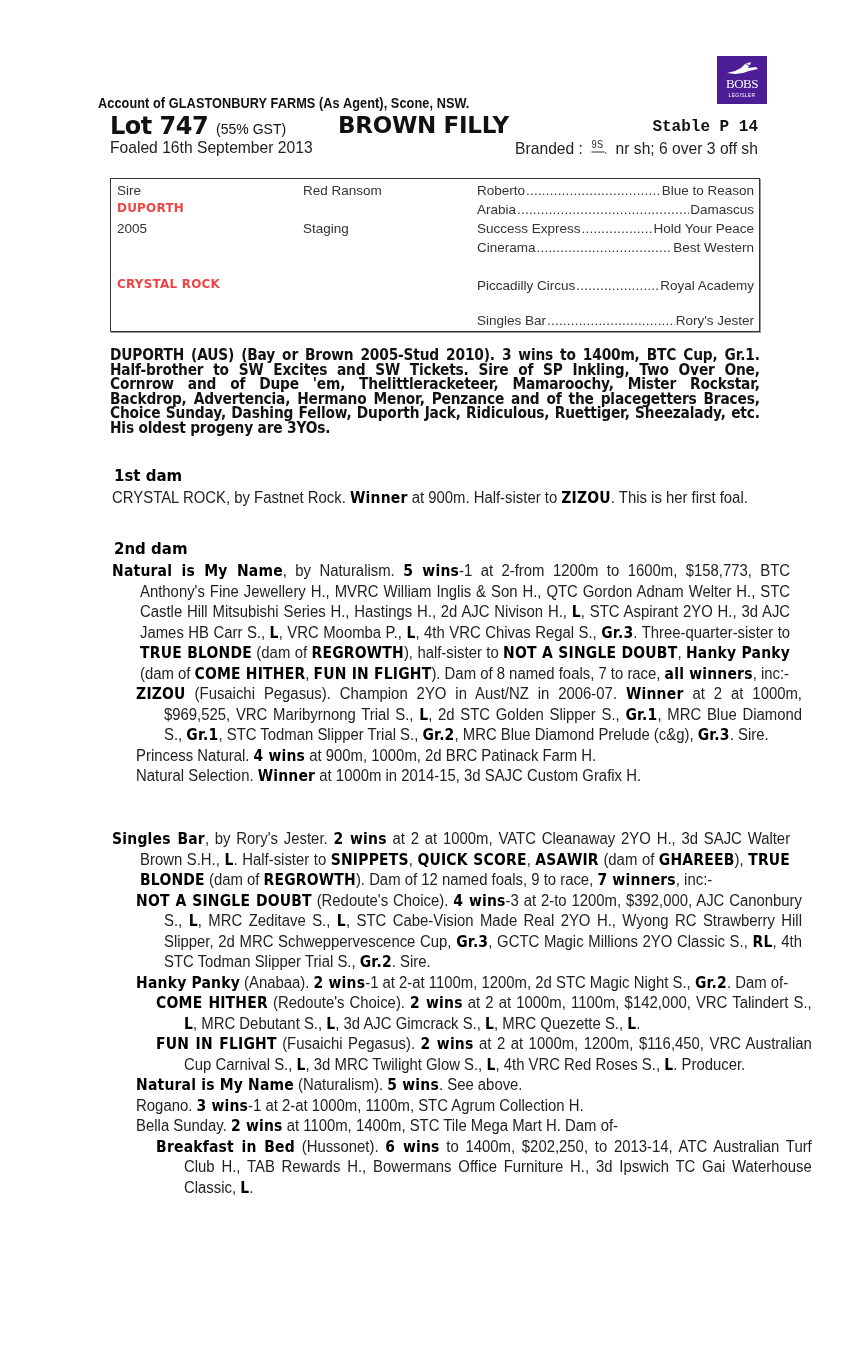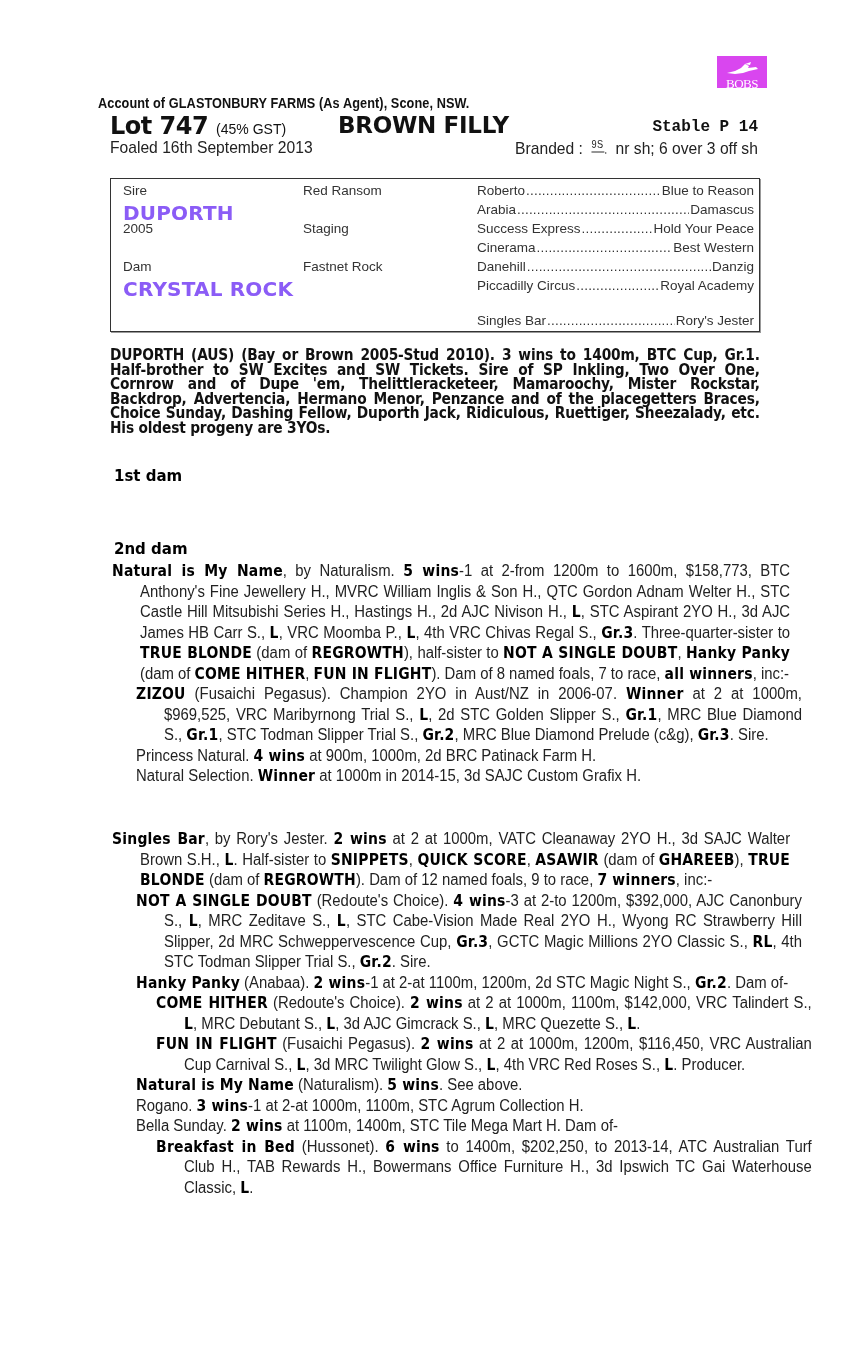--- a/index.html
+++ b/index.html
@@ -1,40 +1,40 @@
 <!DOCTYPE html>
 <html><head>
 <meta charset="utf-8">
 <style>
   html, body { margin: 0; padding: 0; background: #ffffff; }
   body { width: 860px; height: 1356px; position: relative; color: #111; font-family: "Liberation Sans", sans-serif; overflow: hidden; }
   .page { position: absolute; left: 110px; top: 0; width: 650px; }
 
-  .logo { position: absolute; left: 717px; top: 56px; width: 50px; height: 32px; background: #d946ef; color: #fff; text-align: center; }
+  .logo { position: absolute; left: 717px; top: 56px; width: 50px; height: 48px; background: #4c1d95; color: #fff; text-align: center; }
   .logo .bird { position: absolute; left: 8px; top: 6px; width: 34px; height: 14px; }
   .logo .bobs { position: absolute; left: 0; right: 0; top: 21px; font-family: "Liberation Serif", serif; font-size: 13px; letter-spacing: -0.5px; line-height: 13px; }
   .logo .sub { position: absolute; left: 0; right: 0; top: 37px; font-size: 5px; line-height: 5px; letter-spacing: 0.3px; }
 
   .account { position: absolute; left: 98px; top: 94px; width: 560px; font-weight: bold; font-size: 15.5px; transform: scaleX(0.82); transform-origin: left top; white-space: nowrap; letter-spacing: 0.1px; }
 
   .lotline { position: absolute; left: 0; top: 112px; width: 650px; height: 30px; }
   .lot { position: absolute; left: 0; top: 0; font-weight: 900; font-size: 24px; font-family: "DejaVu Sans", sans-serif; letter-spacing: -0.5px; }
   .gst { font-weight: normal; font-size: 14px; font-family: "Liberation Sans", sans-serif; letter-spacing: 0; }
   .title { position: absolute; left: 228px; top: 0; font-weight: 900; font-size: 23px; font-family: "DejaVu Sans", sans-serif; letter-spacing: -0.3px; }
   .stable { position: absolute; right: 2px; top: 6px; font-weight: bold; font-size: 16px; font-family: Liberation Mono, monospace; }
 
   .foaledline { position: absolute; left: 0; top: 136px; width: 650px; height: 24px; font-size: 17px; color: #222; }
   .foaled { position: absolute; left: 0; top: 2px; transform: scaleX(0.92); transform-origin: left top; white-space: nowrap; }
   .branded { position: absolute; right: 2px; top: 2px; transform: scaleX(0.92); transform-origin: right top; white-space: nowrap; }
   .brandmark { display: inline-block; width: 18px; height: 18px; vertical-align: -2px; margin: 0 4px; }
 
   .ped { position: absolute; left: 0; top: 178px; width: 648px; height: 152px; border: 1.5px solid #333; box-shadow: 1px 1px 0 #999; }
   .ped .row { position: absolute; left: 0; width: 100%; height: 19px; font-size: 13.5px; color: #333; }
-  .ped .c1 { position: absolute; left: 12px; top: 0; white-space: nowrap; }
-  .ped .c1.big { font-weight: 900; font-family: "DejaVu Sans", sans-serif; font-size: 20px; color: #8b5cf6; top: -1px; letter-spacing: 0.2px; }
+  .ped .c1 { position: absolute; left: 6px; top: 0; white-space: nowrap; }
+  .ped .c1.big { font-weight: 900; font-family: "DejaVu Sans", sans-serif; font-size: 12px; color: #ef4444; top: -1px; letter-spacing: 0.2px; }
   .ped .c2 { position: absolute; left: 192px; top: 0; white-space: nowrap; }
   .ped .c3 { position: absolute; left: 366px; width: 277px; top: 0; display: flex; white-space: nowrap; overflow: hidden; }
   .ped .c3 .dots { flex: 1; overflow: hidden; margin: 0 1px; }
   .ped .c3 .dots::after { content: "..............................................................................................."; letter-spacing: 0.2px; }
 
   .sirebio { position: absolute; left: 0; top: 348px; width: 650px; font-weight: bold; font-size: 15.3px; line-height: 14.6px; font-family: "DejaVu Sans", sans-serif; transform: scaleX(0.9); transform-origin: left top; width: 722px; text-align: justify; letter-spacing: -0.2px; }
 
   .sec { position: absolute; left: 0; width: 650px; font-size: 16px; line-height: 20.5px; color: #222; }
   .sec h3 { margin: 4px; font-family: "DejaVu Sans", sans-serif; font-weight: 900; font-size: 15px; line-height: 16px; color: #000; }
   .entry { text-align: justify; padding-left: 30px; text-indent: -30px; }
@@ -56,21 +56,21 @@
   <div class="sub">LEGISLER</div>
 </div>
 
 <div class="account">Account of GLASTONBURY FARMS (As  Agent), Scone, NSW.</div>
 
 <div class="page">
 
   <div class="lotline">
     <div class="lot">
       <span>Lot 747</span>
-      <span class="gst">(45% GST)</span>
+      <span class="gst">(55% GST)</span>
     </div>
     <div class="title">BROWN FILLY</div>
     <div class="stable">Stable P 14</div>
   </div>
 
   <div class="foaledline">
     <div class="foaled">Foaled 16th September 2013</div>
     <div class="branded">
       <span>Branded :</span>
       <svg class="brandmark" viewBox="0 0 18 18">
@@ -110,29 +110,20 @@
           <span>Hold Your Peace</span>
         </span>
     </div>
     <div class="row" style="top:61px">
       <span class="c3">
           <span>Cinerama</span>
           <span class="dots"></span>
           <span>Best Western</span>
         </span>
     </div>
-    <div class="row" style="top:80px">
-      <span class="c1">Dam</span>
-      <span class="c2">Fastnet Rock</span>
-      <span class="c3">
-          <span>Danehill</span>
-          <span class="dots"></span>
-          <span>Danzig</span>
-        </span>
-    </div>
     <div class="row" style="top:99px">
       <span class="c1 big">CRYSTAL ROCK</span>
       <span class="c3">
           <span>Piccadilly Circus</span>
           <span class="dots"></span>
           <span>Royal Academy</span>
         </span>
     </div>
     <div class="row" style="top:137px; height:14px">
       <span class="c3" style="top:-3px">
@@ -140,20 +131,23 @@
           <span class="dots"></span>
           <span>Rory's Jester</span>
         </span>
     </div>
   </div>
 
   <div class="sirebio">DUPORTH (AUS) (Bay or Brown 2005-Stud 2010). 3 wins to 1400m, BTC Cup, Gr.1. Half-brother to SW Excites and SW Tickets. Sire of SP Inkling, Two Over One, Cornrow and of Dupe 'em, Thelittleracketeer, Mamaroochy, Mister Rockstar, Backdrop, Advertencia, Hermano Menor, Penzance and of the placegetters Braces, Choice Sunday, Dashing Fellow, Duporth Jack, Ridiculous, Ruettiger, Sheezalady, etc. His oldest progeny are 3YOs.</div>
 
   <div class="sec" style="top:464px">
     <h3>1st dam</h3>
+    <div class="entry">
+        <span class="narrow"><span>CRYSTAL ROCK</span><span>, by Fastnet Rock. </span><span class="b">Winner</span><span> at 900m. Half-sister to </span><span class="b">ZIZOU</span><span>. This is her first foal.</span></span>
+      </div>
   </div>
 
   <div class="sec" style="top:537px">
     <h3>2nd dam</h3>
     <div class="entry">
         <span class="narrow"><span class="b">Natural is My Name</span><span>, by Naturalism. </span><span class="b">5 wins</span><span>-1 at 2-from 1200m to 1600m, $158,773, BTC Anthony's Fine Jewellery H., MVRC William Inglis &amp; Son H., QTC Gordon Adnam Welter H., STC Castle Hill Mitsubishi Series H., Hastings H., 2d AJC Nivison H., </span><span class="b">L</span><span>, STC Aspirant 2YO H., 3d AJC James HB Carr S., </span><span class="b">L</span><span>, VRC Moomba P., </span><span class="b">L</span><span>, 4th VRC Chivas Regal S., </span><span class="b">Gr.3</span><span>. Three-quarter-sister to </span><span class="b">TRUE BLONDE</span><span> (dam of </span><span class="b">REGROWTH</span><span>), half-sister to </span><span class="b">NOT A SINGLE DOUBT</span><span>, </span><span class="b">Hanky Panky</span><span> (dam of </span><span class="b">COME HITHER</span><span>, </span><span class="b">FUN IN FLIGHT</span><span>). Dam of 8 named foals, 7 to race, </span><span class="b">all winners</span><span>, inc:-</span></span>
       </div>
     <div class="entry l1">
         <span class="narrow" style="width:686px"><span class="b">ZIZOU</span><span> (Fusaichi Pegasus). Champion 2YO in Aust/NZ in 2006-07. </span><span class="b">Winner</span><span> at 2 at 1000m, $969,525, VRC Maribyrnong Trial S., </span><span class="b">L</span><span>, 2d STC Golden Slipper S., </span><span class="b">Gr.1</span><span>, MRC Blue Diamond S., </span><span class="b">Gr.1</span><span>, STC Todman Slipper Trial S., </span><span class="b">Gr.2</span><span>, MRC Blue Diamond Prelude (c&amp;g), </span><span class="b">Gr.3</span><span>. Sire.</span></span>
       </div>

